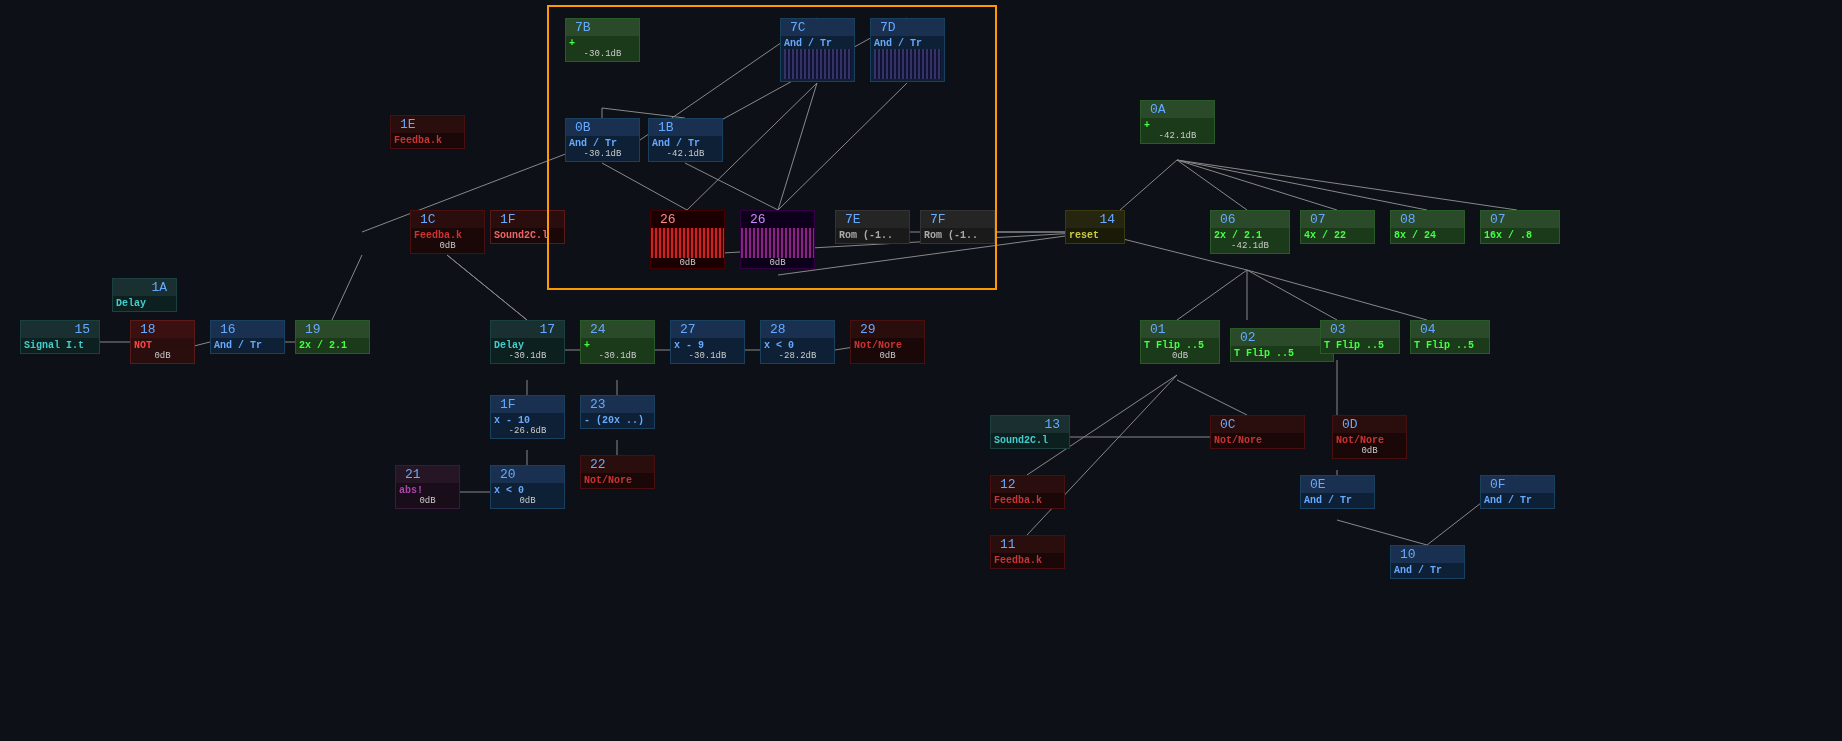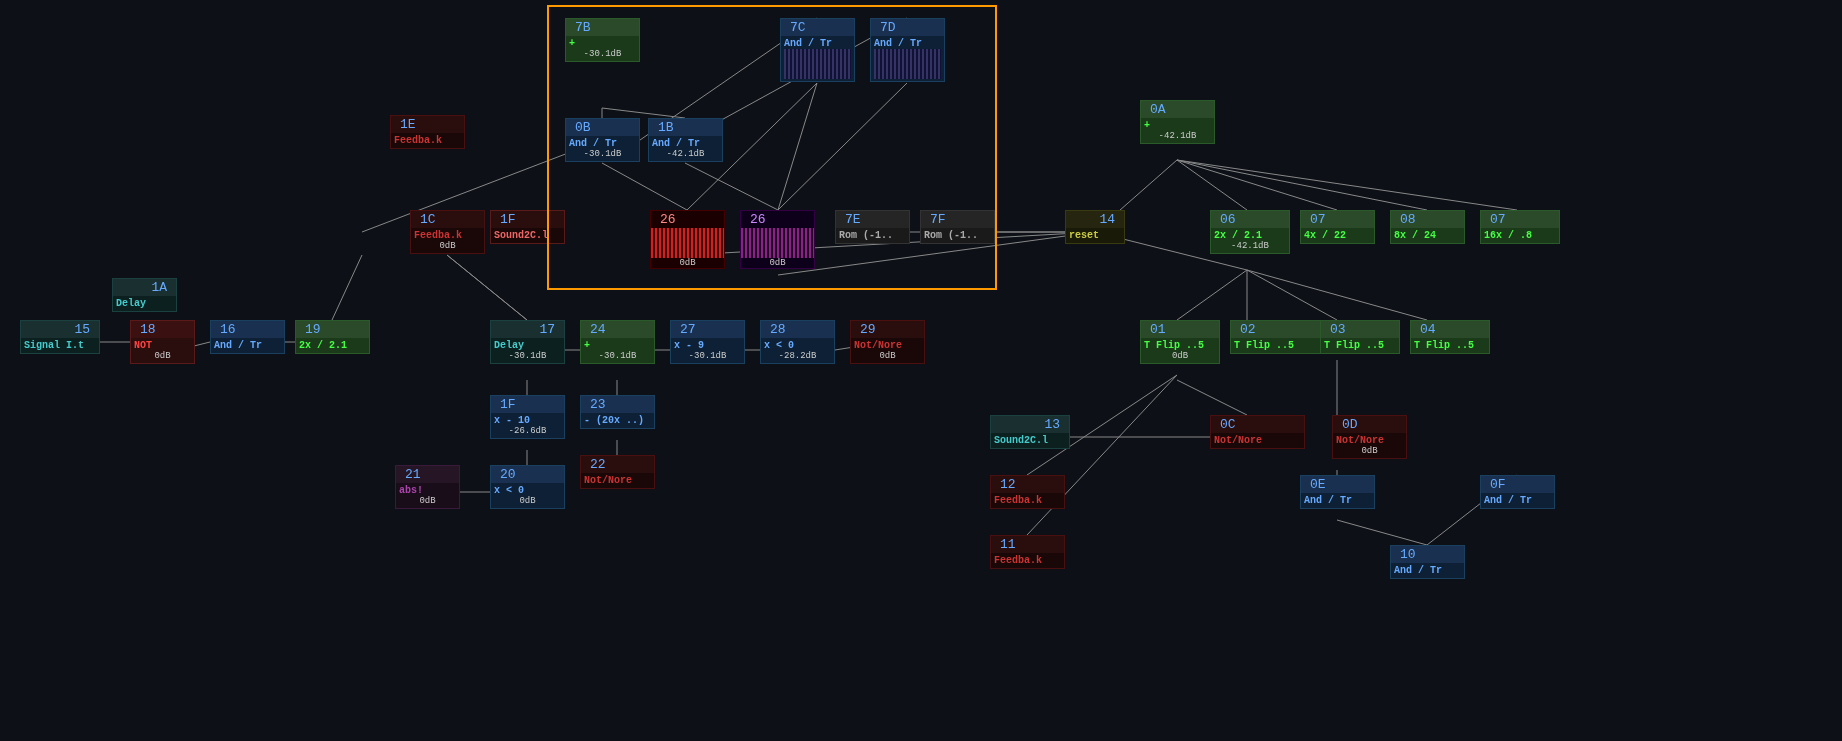--- a/index.html
+++ b/index.html
@@ -486,21 +486,21 @@
   </div>
 
   <div class="node green-node" style="left:1140px; top:320px; width:80px;">
     <div class="node-header">01</div>
     <div class="node-body">
       <div class="node-label">T Flip ..5</div>
       <div class="node-value">0dB</div>
     </div>
   </div>
 
-  <div class="node green-node" style="left:1230px; top:320px; width:104px;">
+  <div class="node green-node" style="left:1230px; top:328px; width:104px;">
     <div class="node-header">02</div>
     <div class="node-body">
       <div class="node-label">T Flip ..5</div>
     </div>
   </div>
 
   <div class="node green-node" style="left:1320px; top:320px; width:80px;">
     <div class="node-header">03</div>
     <div class="node-body">
       <div class="node-label">T Flip ..5</div>

